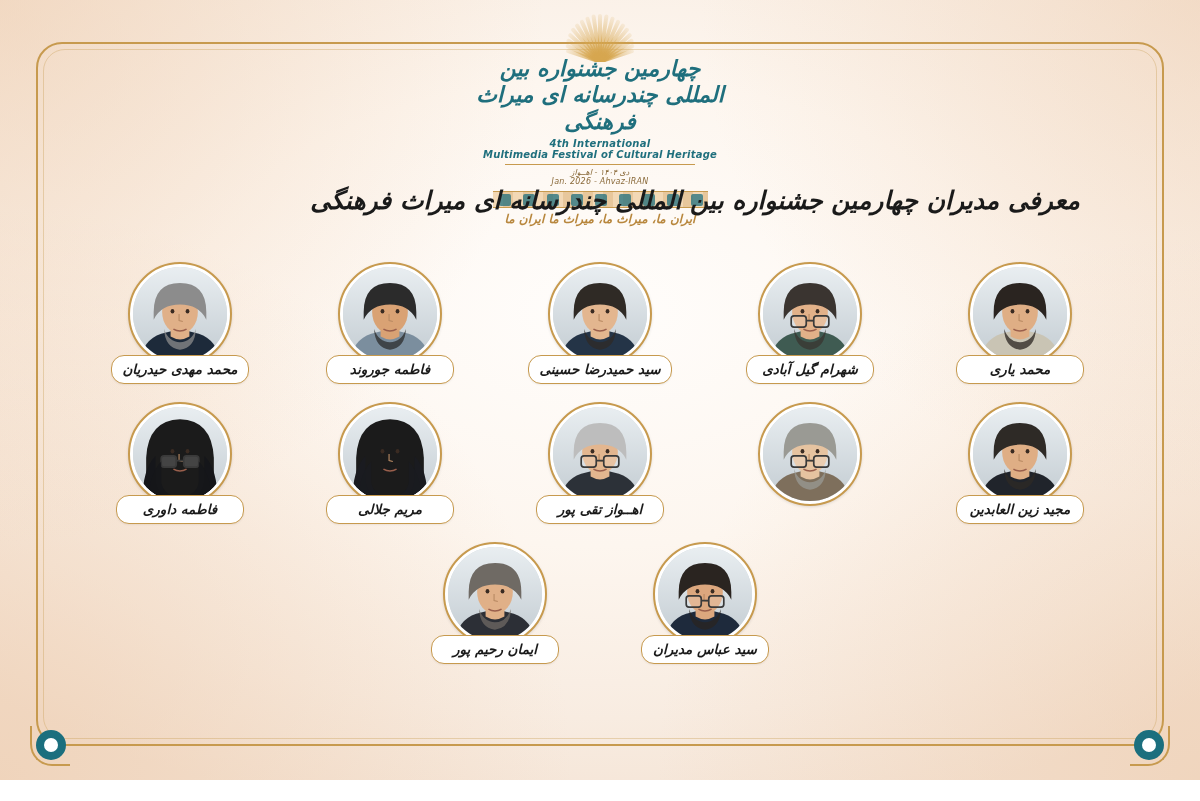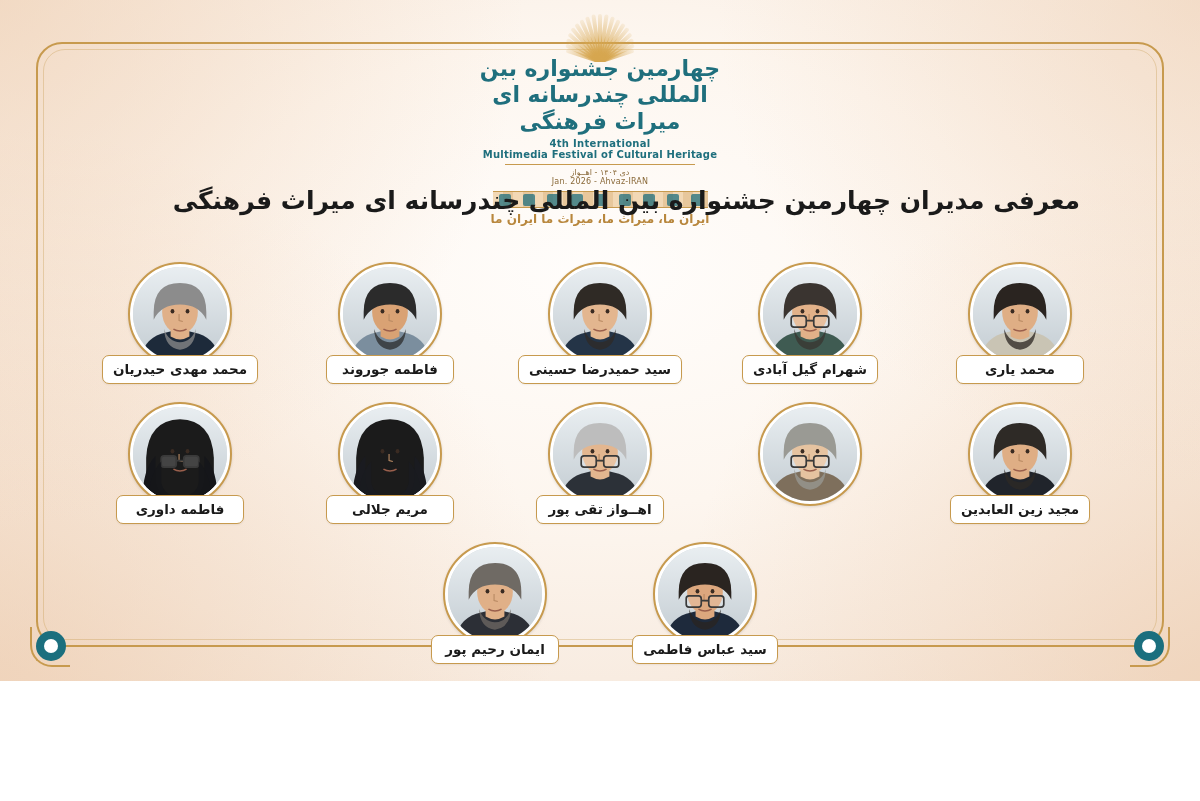--- a/index.html
+++ b/index.html
@@ -9,24 +9,25 @@
     height: 801px;
     overflow: hidden;
     font-family: "DejaVu Sans", "Liberation Sans", sans-serif;
     background: #ffffff;
   }
 
   
   .poster {
     position: relative;
     width: 1200px;
-    height: 681px;
+    height: 780px;
     background:
       radial-gradient(ellipse 900px 520px at 50% 40%, #fffdfb 0%, #fdf6ef 45%, #f8ece1 78%, #f4e3d4 100%);
     overflow: hidden;
+    font-style: italic;
   }
 
   
   .poster::before {
     content: "";
     position: absolute;
     inset: 0;
     background:
       radial-gradient(circle at 0% 0%, rgba(238,205,175,.55) 0%, rgba(238,205,175,0) 38%),
       radial-gradient(circle at 100% 0%, rgba(238,205,175,.45) 0%, rgba(238,205,175,0) 35%),
@@ -224,21 +225,21 @@
   }
   .avatar svg { display: block; width: 100%; height: 100%; }
 
   .name-plate {
     margin-top: -11px;
     min-width: 128px;
     max-width: 170px;
     padding: 5px 10px 6px;
     background: #ffffff;
     border: 1.5px solid #c79a4e;
-    border-radius: 7px;
+    border-radius: 13px;
     text-align: center;
     font-size: 13.5px;
     font-weight: bold;
     color: #1a1a1a;
     direction: rtl;
     white-space: nowrap;
     box-shadow: 0 1px 2px rgba(0,0,0,.06);
     position: relative;
     z-index: 2;
   }
@@ -635,18 +636,18 @@
     <path d="M33 66 Q34 86 50 88 Q66 86 67 66 Q62 80 50 80 Q38 80 33 66 Z" fill="#2a2420" opacity=".75"></path>
     <g stroke="#3a3a3a" stroke-width="1.8" fill="rgba(255,255,255,.18)">
          <rect x="30" y="52" width="16" height="12" rx="3"></rect>
          <rect x="54" y="52" width="16" height="12" rx="3"></rect>
          <line x1="46" y1="57" x2="54" y2="57"></line>
        </g>
 
   </svg>
             </div>
           </div>
-          <div class="name-plate">سید عباس فاطمی</div>
+          <div class="name-plate">سید عباس مدیران</div>
         </div>
       </div>
     </div>
 
 </div>
 
 </body></html>

